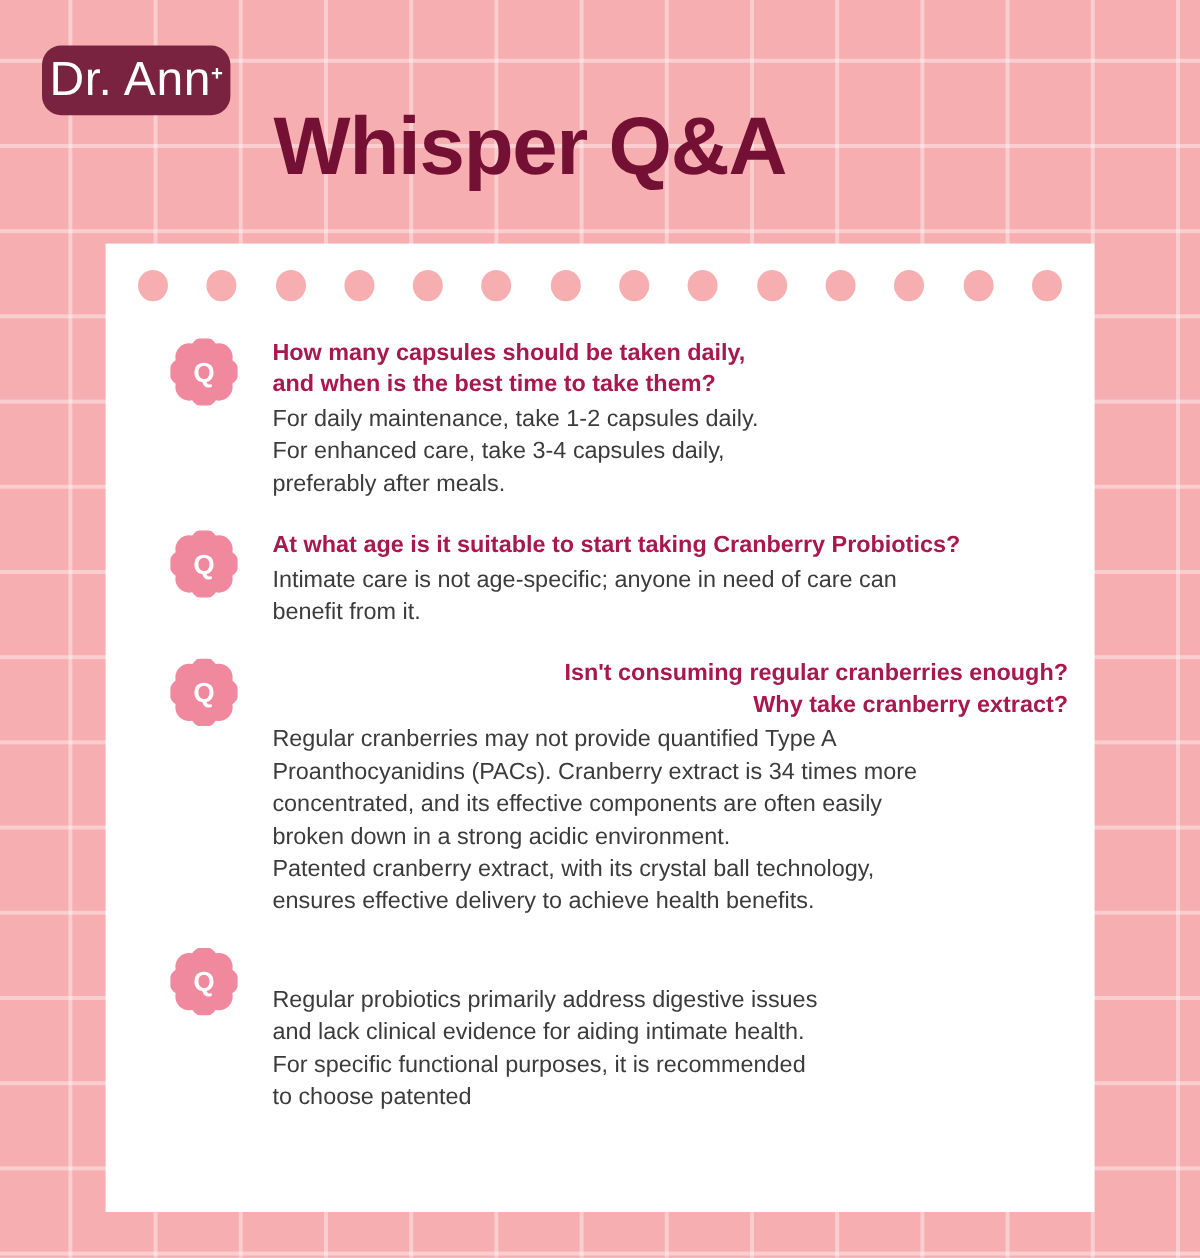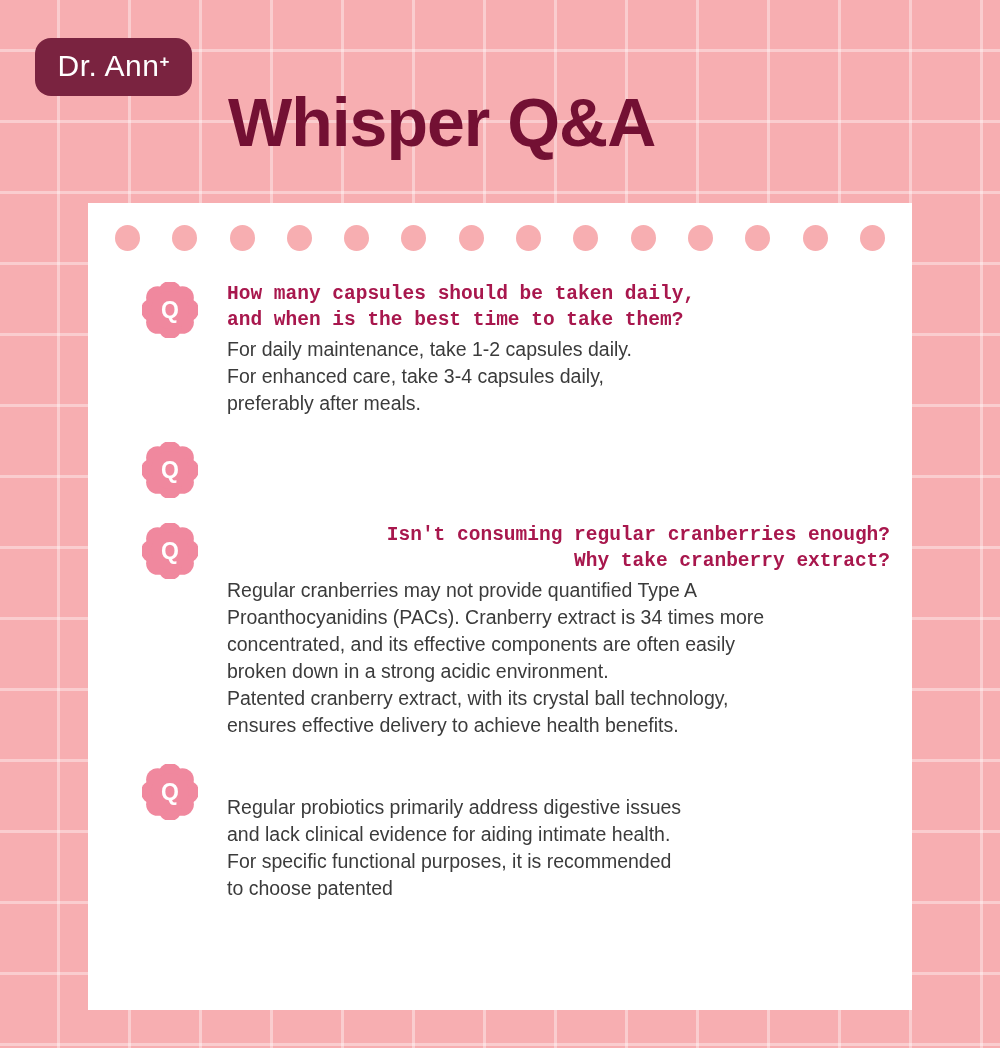--- a/index.html
+++ b/index.html
@@ -35,21 +35,21 @@
     width: 157px;
     height: 58px;
     background: #7a2340;
     border-radius: 16px;
     display: flex;
     align-items: center;
     justify-content: center;
   }
   .logo-text {
     color: #ffffff;
-    font-size: 30px;
+    font-size: 40px;
     letter-spacing: 0.5px;
     font-weight: 400;
     line-height: 1;
     position: relative;
     top: -1px;
   }
   .logo-plus {
     color: #ffffff;
     font-size: 17px;
     font-weight: 700;
@@ -132,21 +132,20 @@
     padding-top: 2px;
   }
 
   .q-text {
     color: #a8174d;
     font-size: 19.5px;
     font-weight: 700;
     line-height: 26px;
     margin: 0 0 3px 0;
     white-space: pre-line;
-    font-family: Liberation Mono, monospace;
   }
 
   .a-text {
     color: #3b3b3b;
     font-size: 19.5px;
     font-weight: 400;
     line-height: 27px;
     margin: 0;
     white-space: pre-line;
   }
@@ -213,20 +212,25 @@
               <circle cx="40.37" cy="15.63" r="11.5" fill="#f0889e"></circle>
               <circle cx="45.50" cy="28.00" r="11.5" fill="#f0889e"></circle>
               <circle cx="40.37" cy="40.37" r="11.5" fill="#f0889e"></circle>
               <circle cx="28.00" cy="45.50" r="11.5" fill="#f0889e"></circle>
               <circle cx="15.63" cy="40.37" r="11.5" fill="#f0889e"></circle>
               <circle cx="10.50" cy="28.00" r="11.5" fill="#f0889e"></circle>
               <circle cx="15.63" cy="15.63" r="11.5" fill="#f0889e"></circle>
               <circle cx="28" cy="28" r="19" fill="#f0889e"></circle>
               <text x="28" y="28" text-anchor="middle" dominant-baseline="central" font-family="Liberation Sans, sans-serif" font-size="23" font-weight="700" fill="#ffffff">Q</text>
             </svg>
+          </div>
+          <div class="qa-body">
+            <p class="q-text" style="color: rgb(168, 23, 77);">At what age is it suitable to start taking Cranberry Probiotics?</p>
+            <p class="a-text" style="color: rgb(59, 59, 59);">Intimate care is not age-specific; anyone in need of care can
+benefit from it.</p>
           </div>
         </div>
         <div class="qa-item">
           <div class="q-icon">
             <svg viewBox="0 0 56 56" xmlns="http://www.w3.org/2000/svg">
               <circle cx="28.00" cy="10.50" r="11.5" fill="#f0889e"></circle>
               <circle cx="40.37" cy="15.63" r="11.5" fill="#f0889e"></circle>
               <circle cx="45.50" cy="28.00" r="11.5" fill="#f0889e"></circle>
               <circle cx="40.37" cy="40.37" r="11.5" fill="#f0889e"></circle>
               <circle cx="28.00" cy="45.50" r="11.5" fill="#f0889e"></circle>

